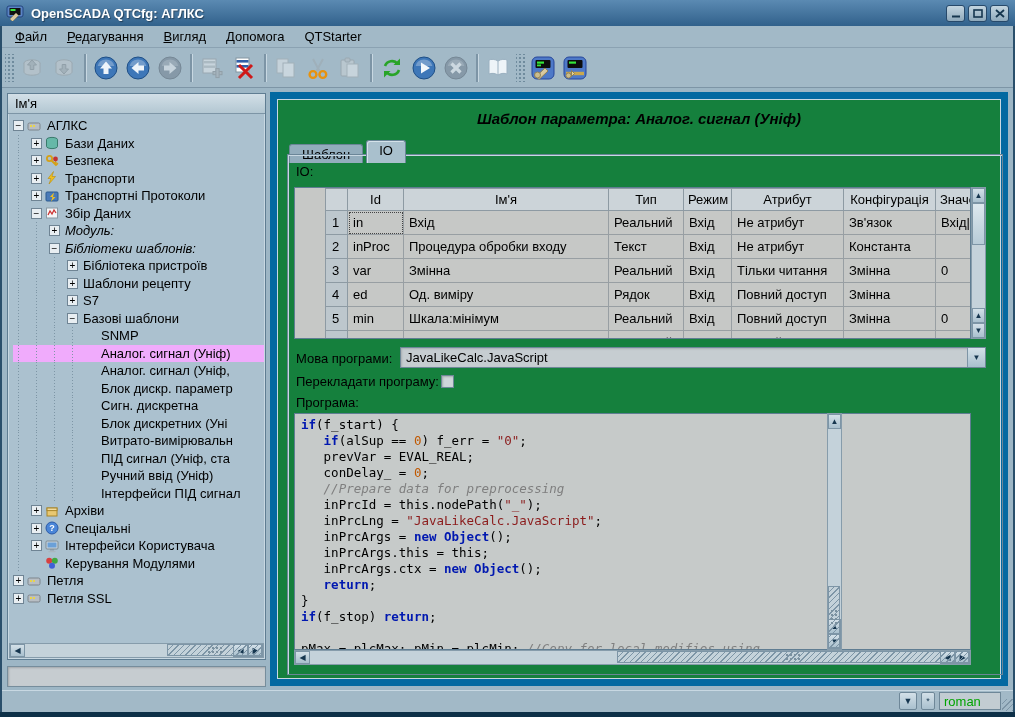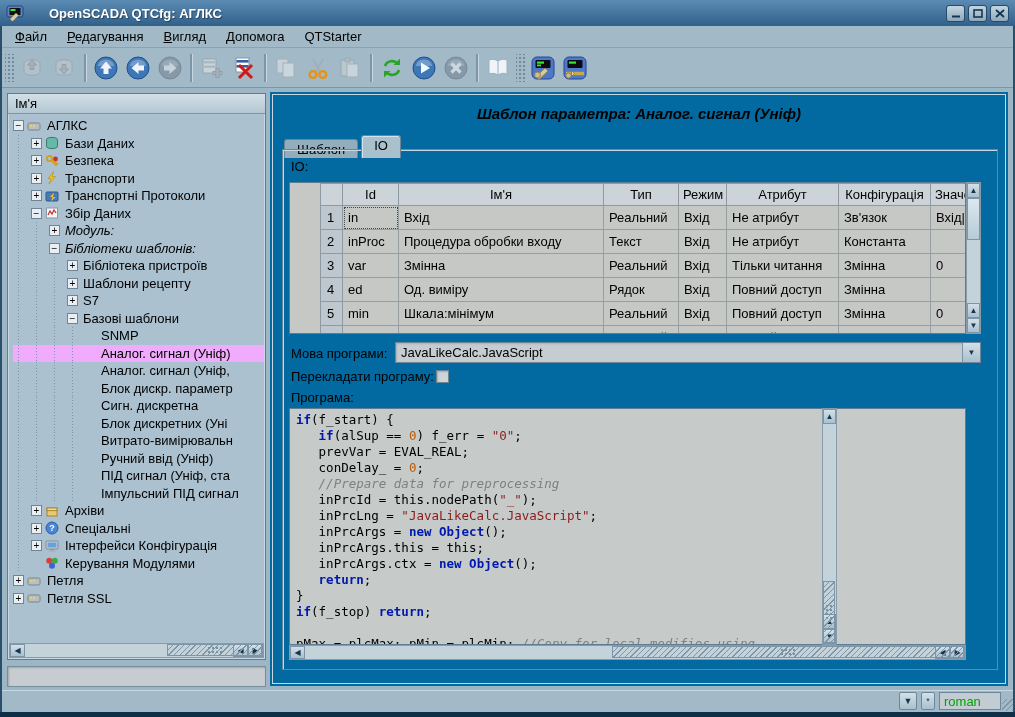--- a/index.html
+++ b/index.html
@@ -5,21 +5,21 @@
   * { margin:0; padding:0; box-sizing:border-box; }
   html,body { background:#6b8598; }
   .screen {
     position:relative; width:1015px; height:717px; overflow:hidden;
     background:#9db6c5; font-family:"Liberation Sans",sans-serif; font-size:13px; color:#000;
   }
   
   .titlebar { position:absolute; left:0; top:0; right:0; height:26px;
     background:linear-gradient(#5b8ab2,#31618b); display:flex; align-items:center; padding:0 6px; }
   .titlebar .wicon { display:flex; align-items:center; }
-  .titlebar .wtitle { color:#fff; font-weight:bold; margin-left:25px; text-shadow:1px 1px 1px rgba(0,0,0,.4); }
+  .titlebar .wtitle { color:#fff; font-weight:bold; margin-left:7px; text-shadow:1px 1px 1px rgba(0,0,0,.4); }
   .wbtns { margin-left:auto; display:flex; gap:3px; }
   .wbtn { width:19px; height:17px; border:1px solid #27496a; border-radius:3px;
     background:linear-gradient(#c3d5e0,#8fa9bb); display:flex; align-items:center; justify-content:center; }
   .menubar { position:absolute; top:26px; left:0; right:0; height:22px; background:#a2b9c7;
     border-bottom:1px solid #8ba2b2; display:flex; align-items:center; padding-left:5px; }
   .menu-item { padding:2px 10px; }
   .toolbar { position:absolute; top:48px; left:0; right:0; height:40px; background:#a2b9c7;
     border-bottom:1px solid #7d95a6; display:flex; align-items:center; padding-left:3px; }
   .tb-handle { width:9px; height:28px; margin:0 2px;
     background-image:radial-gradient(#6f8b9d 1px, transparent 1.3px); background-size:4px 4px; background-position:2px 2px; }
@@ -52,21 +52,21 @@
   .expander { width:11px; height:11px; flex:none; border:1px solid #6f8494; background:#e8eef2;
     font-size:10px; line-height:9px; text-align:center; margin-right:3px; }
   .stub { width:14px; flex:none; }
   .ticon { width:18px; flex:none; display:flex; align-items:center; }
   .tlabel { padding:0 2px; }
   .tlabel.it { font-style:italic; }
   .info-box { position:absolute; left:7px; top:666px; width:259px; height:21px;
     border:1px solid #768d9c; background:#c6ccd0; box-shadow:inset 1px 1px 2px rgba(0,0,0,.18); }
   
   .right-panel { position:absolute; left:270px; top:92px; width:738px; height:594px;
-    border:2px solid #0369a1; box-shadow:inset 0 0 0 1px #c8d8e2; background:#0369a1; }
+    border:7px solid #0369a1; box-shadow:inset 0 0 0 1px #c8d8e2; background:#15803d; }
   .param-title { text-align:center; font-size:15px; font-weight:bold; font-style:italic; padding-top:11px; }
   .tab-bar { position:absolute; left:12px; top:41px; display:flex; align-items:flex-end; height:23px; }
   .tab { padding:2px 12px 2px; border:1px solid #6b8698; border-bottom:none; background:#93adbd;
     margin-right:3px; border-radius:3px 3px 0 0; height:19px; }
   .tab.active { background:#a9c0cd; height:23px; position:relative; z-index:2; box-shadow:inset 1px 1px 0 #d5e2ea; }
   .tab-page { position:absolute; left:10px; top:55px; width:716px; height:521px;
     border:1px solid #6b8698; box-shadow:inset 1px 1px 0 #c8d8e2; }
   .io-label { position:absolute; left:8px; top:9px; }
   
   .tablewrap { position:absolute; left:6px; top:32px; width:692px; height:152px; display:flex; }
@@ -450,37 +450,37 @@
           <span class="guide"></span>
           <span class="stub"></span>
           <span class="tlabel">Витрато-вимірювальн</span>
         </div>
         <div class="tree-row">
           <span class="guide"></span>
           <span class="guide"></span>
           <span class="guide"></span>
           <span class="guide"></span>
           <span class="stub"></span>
+          <span class="tlabel">ПІД сигнал (Уніф, ста</span>
+        </div>
+        <div class="tree-row">
+          <span class="guide"></span>
+          <span class="guide"></span>
+          <span class="guide"></span>
+          <span class="guide"></span>
+          <span class="stub"></span>
           <span class="tlabel">Ручний ввід (Уніф)</span>
         </div>
         <div class="tree-row">
           <span class="guide"></span>
           <span class="guide"></span>
           <span class="guide"></span>
           <span class="guide"></span>
           <span class="stub"></span>
-          <span class="tlabel">ПІД сигнал (Уніф, ста</span>
-        </div>
-        <div class="tree-row">
-          <span class="guide"></span>
-          <span class="guide"></span>
-          <span class="guide"></span>
-          <span class="guide"></span>
-          <span class="stub"></span>
-          <span class="tlabel">Імпульсний ПІД сигнал</span>
+          <span class="tlabel">Інтерфейси ПІД сигнал</span>
         </div>
         <div class="tree-row">
           <span class="guide"></span>
           <span class="expander">+</span>
           <span class="ticon">
             <svg width="14" height="14" viewBox="0 0 14 14">
               <rect x="2" y="4" width="10" height="8" fill="#e8c872" stroke="#a8862a"></rect>
               <rect x="2" y="4" width="10" height="2.6" fill="#f2dca0" stroke="#a8862a"></rect>
             </svg>
           </span>
@@ -501,21 +501,21 @@
           <span class="guide"></span>
           <span class="expander">+</span>
           <span class="ticon">
             <svg width="14" height="14" viewBox="0 0 14 14">
               <rect x="1" y="2" width="12" height="8" rx="1" fill="#cdd6dc" stroke="#7a8a94"></rect>
               <rect x="2.5" y="3.5" width="9" height="5" fill="#6aa0d8"></rect>
               <rect x="5" y="10" width="4" height="1.5" fill="#8a99a4"></rect>
               <rect x="3.5" y="11.8" width="7" height="1.4" fill="#aab6be"></rect>
             </svg>
           </span>
-          <span class="tlabel">Інтерфейси Конфігурація</span>
+          <span class="tlabel">Інтерфейси Користувача</span>
         </div>
         <div class="tree-row">
           <span class="guide"></span>
           <span class="stub"></span>
           <span class="ticon">
             <svg width="14" height="14" viewBox="0 0 14 14">
               <circle cx="4.2" cy="4.8" r="3" fill="#d84040"></circle>
               <circle cx="9.8" cy="4.8" r="3" fill="#40a840"></circle>
               <circle cx="7" cy="9.8" r="3" fill="#4060d8"></circle>
             </svg>

